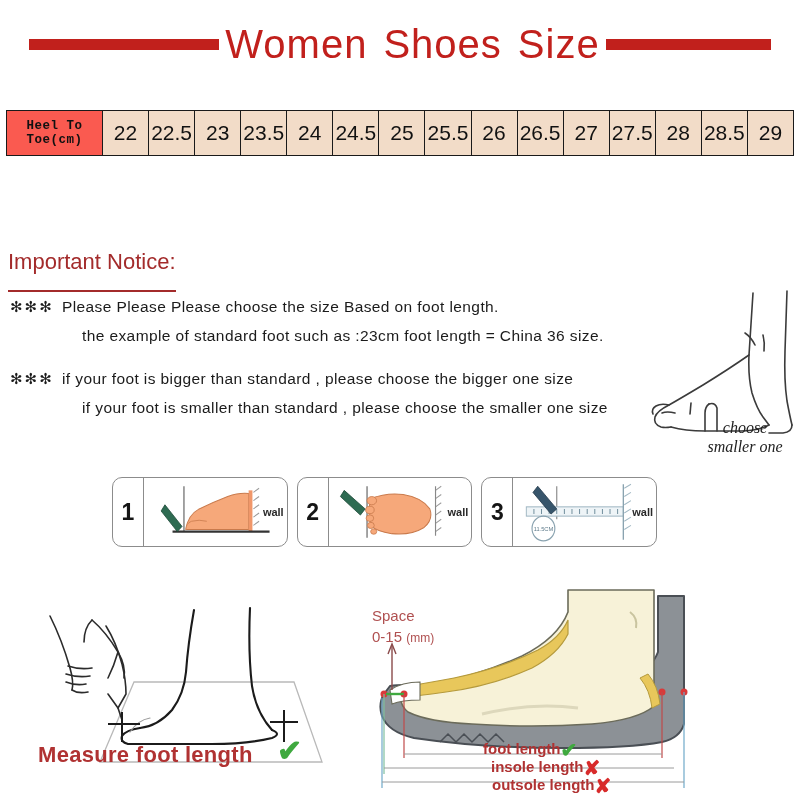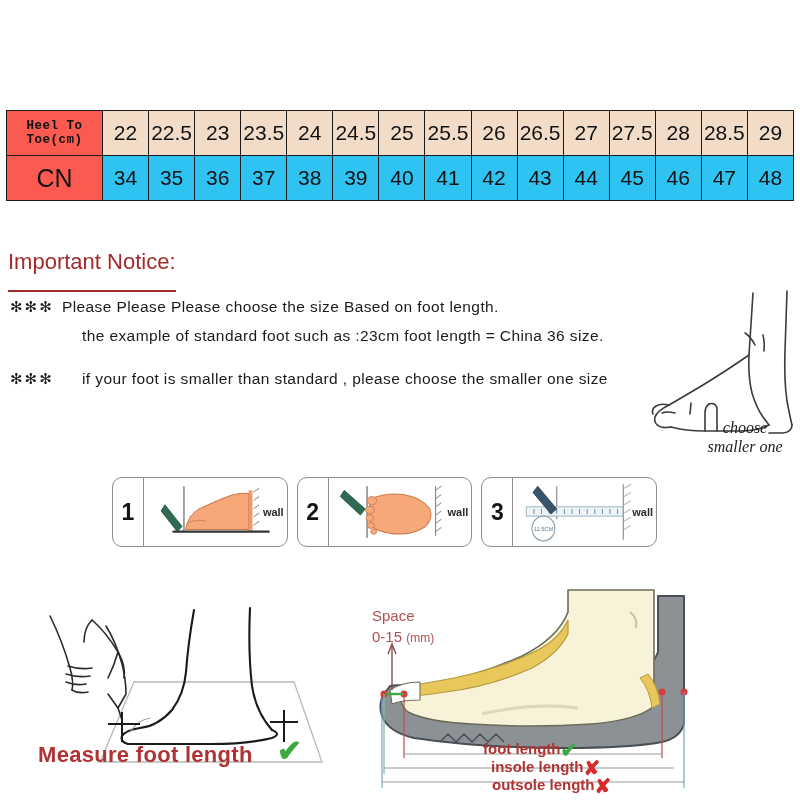--- a/index.html
+++ b/index.html
@@ -122,20 +122,27 @@
   .mk.ok{color:#3FA93F;}
   .mk.no{color:#D82B2B;}
   .r2{margin-left:8px;}
   .r3{margin-left:9px;}
 </style>
 </head>
 <body>
 
 <div class="page">
 
+  <div class="title-row">
+    <div class="title-bar left"></div>
+    <div class="title-text">
+      <span class="w">Women</span><span class="w">Shoes</span><span>Size</span>
+    </div>
+    <div class="title-bar right"></div>
+  </div>
 
   <table class="size-table">
     <tbody>
       <tr>
         <td class="hdr-cell small">Heel To Toe(cm)</td>
         <td class="cm-cell">22</td>
         <td class="cm-cell">22.5</td>
         <td class="cm-cell">23</td>
         <td class="cm-cell">23.5</td>
         <td class="cm-cell">24</td>
@@ -143,51 +150,34 @@
         <td class="cm-cell">25</td>
         <td class="cm-cell">25.5</td>
         <td class="cm-cell">26</td>
         <td class="cm-cell">26.5</td>
         <td class="cm-cell">27</td>
         <td class="cm-cell">27.5</td>
         <td class="cm-cell">28</td>
         <td class="cm-cell">28.5</td>
         <td class="cm-cell">29</td>
       </tr>
-      <tr>
-        <td class="hdr-cell big">CN</td>
-        <td class="cn-cell">34</td>
-        <td class="cn-cell">35</td>
-        <td class="cn-cell">36</td>
-        <td class="cn-cell">37</td>
-        <td class="cn-cell">38</td>
-        <td class="cn-cell">39</td>
-        <td class="cn-cell">40</td>
-        <td class="cn-cell">41</td>
-        <td class="cn-cell">42</td>
-        <td class="cn-cell">43</td>
-        <td class="cn-cell">44</td>
-        <td class="cn-cell">45</td>
-        <td class="cn-cell">46</td>
-        <td class="cn-cell">47</td>
-        <td class="cn-cell">48</td>
-      </tr>
     </tbody>
   </table>
 
   <div class="notice-title">Important Notice:</div>
 
   <div class="notice-block">
     <div class="notice-p">
       <span class="ast">✻✻✻</span>
       <div class="nl1">Please  Please  Please  choose  the  size  Based  on  foot  length.</div>
       <div class="nl2">the  example  of  standard  foot  such  as :23cm  foot  length  =  China 36 size.</div>
     </div>
     <div class="notice-p">
       <span class="ast">✻✻✻</span>
+      <div class="nl1">if  your  foot  is  bigger  than  standard ,  please  choose  the  bigger  one  size</div>
       <div class="nl2">if  your  foot  is  smaller  than  standard ,  please  choose  the  smaller  one  size</div>
     </div>
   </div>
 
   <svg class="foot-art" viewBox="0 0 155 175">
     <g fill="none" stroke="#3b3b3b" stroke-width="1.6" stroke-linecap="round" stroke-linejoin="round">
       <path d="M108 8 L104 70 Q103 92 107 108 Q112 124 118 132 L124 140"></path>
       <path d="M142 6 L140 66 Q139 96 142 116 Q145 132 147 140"></path>
       <path d="M124 140 Q112 146 96 146 L60 146 Q40 146 26 142"></path>
       <path d="M147 140 Q147 147 138 148 L124 148"></path>

